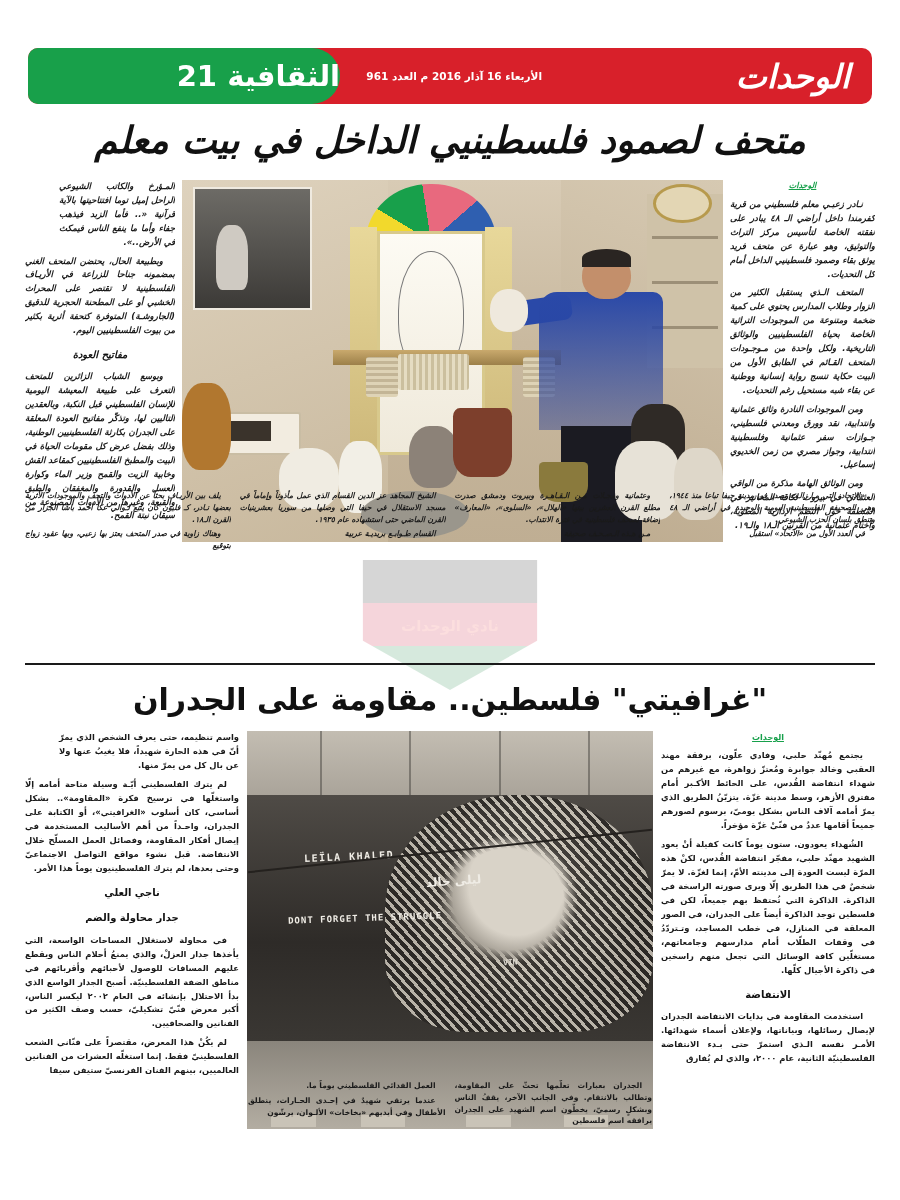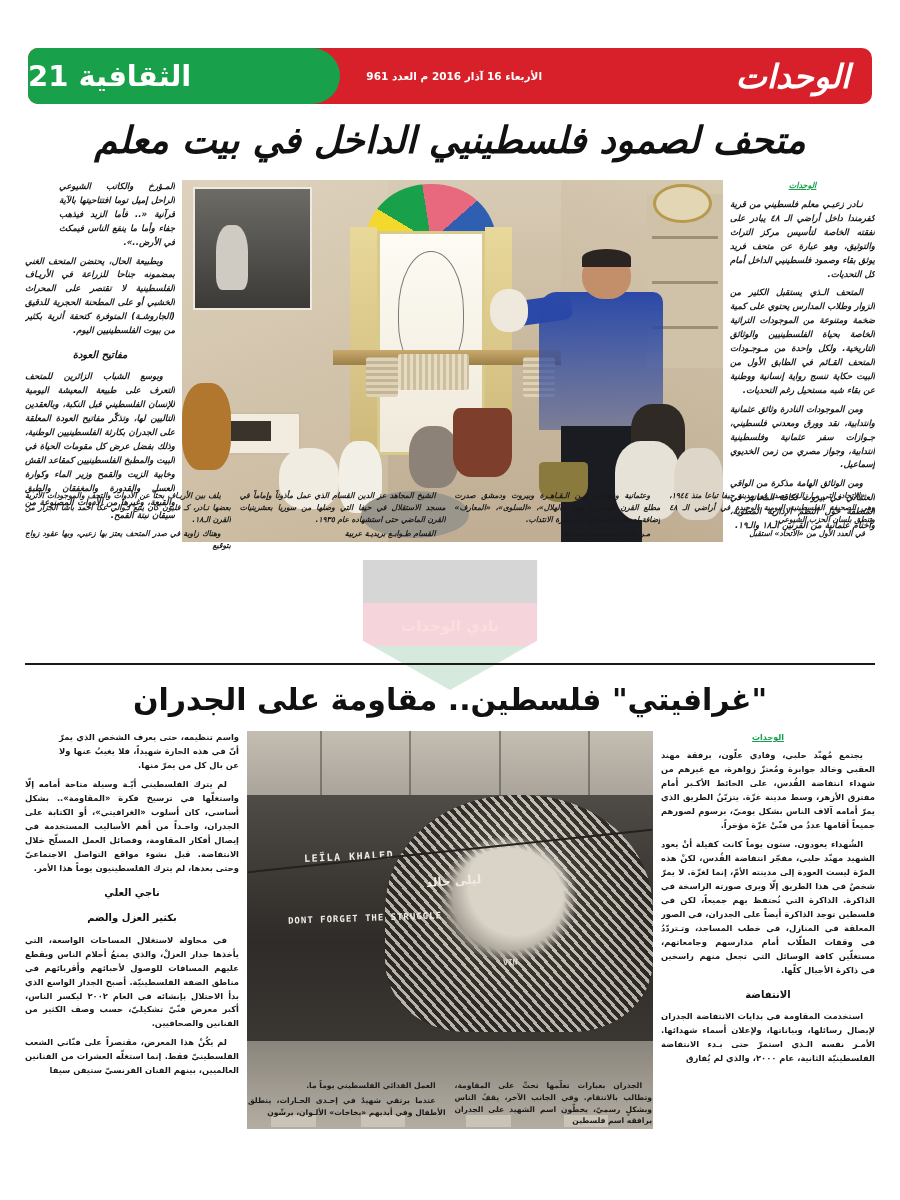--- a/index.html
+++ b/index.html
@@ -68,21 +68,21 @@
     font-size: 10.5px;
     font-weight: bold;
     white-space: nowrap;
   }
   .masthead-section {
     position: absolute;
     top: 50%;
     transform: translateY(-50%);
     left: 0;
     width: 312px;
-    text-align: left;
+    text-align: right;
     color: #ffffff;
     font-size: 29px;
     font-weight: bold;
     white-space: nowrap;
     direction: rtl;
   }
 
   
   .article1 {
     position: absolute;
@@ -486,21 +486,21 @@
           <div class="ph2-poster" style="left:28%"></div>
           <div class="ph2-poster" style="left:54%"></div>
           <div class="ph2-poster" style="left:78%"></div>
         </div>
       </div>
 
       <div class="a2-col-left col a2-col">
         <p class="noind">واسم تنظيمه، حتى يعرف الشخص الذي يمرّ أنّ في هذه الحارة شهيداً، فلا يغيبُ عنها ولا عن بال كل من يمرّ منها.</p>
         <p>لم يترك الفلسطيني أيّـة وسيلة متاحة أمامه إلّا واستغلّها في ترسيخ فكرة «المقاومة».. بشكل أساسي، كان أسلوب «الغرافيتي»، أو الكتابة على الجدران، واحـداً من أهم الأساليب المستخدمة في إيصال أفكار المقاومة، وفصائل العمل المسلّح خلال الانتفاضة. قبل نشوء مواقع التواصل الاجتماعيّ وحتى بعدها، لم يترك الفلسطينيون يوماً هذا الأمر.</p>
         <div class="subhead">ناجي العلي</div>
-        <div class="subhead">بكثير العزل والضم</div>
+        <div class="subhead">جدار محاولة والضم</div>
         <p>في محاولة لاستغلال المساحات الواسعة، التي يأخذها جدار العزلْ، والذي يمنعُ أحلام الناس ويقطع عليهم المسافات للوصول لأحبائهم وأقربائهم في مناطق الضفة الفلسطينيّة. أصبح الجدار الواسع الذي بدأ الاحتلال بإنشائه في العام ٢٠٠٢ ليكسر الناس، أكبر معرض فنّيّ تشكيليّ، حسب وصف الكثير من الفنانين والصحافيين.</p>
         <p>لم يكُنْ هذا المعرض، مقتصراً على فنّاني الشعب الفلسطينيّ فقط. إنما استغلّه العشرات من الفنانين العالميين، بينهم الفنان الفرنسيّ ستيفن سيفا</p>
       </div>
     </div>
 
     <div class="a2-captions">
       <div class="capcol" style="flex:0 0 214px"></div>
       <div class="capcol">
         <p class="noind">الجدران بعبارات تعلّمها تحثّ على المقاومة، وتطالب بالانتقام. وفي الجانب الآخر، يقفُ الناس وبشكلٍ رسميّ، يخطّون اسم الشهيد على الجدران يرافقه اسم فلسطين</p>
       </div>

